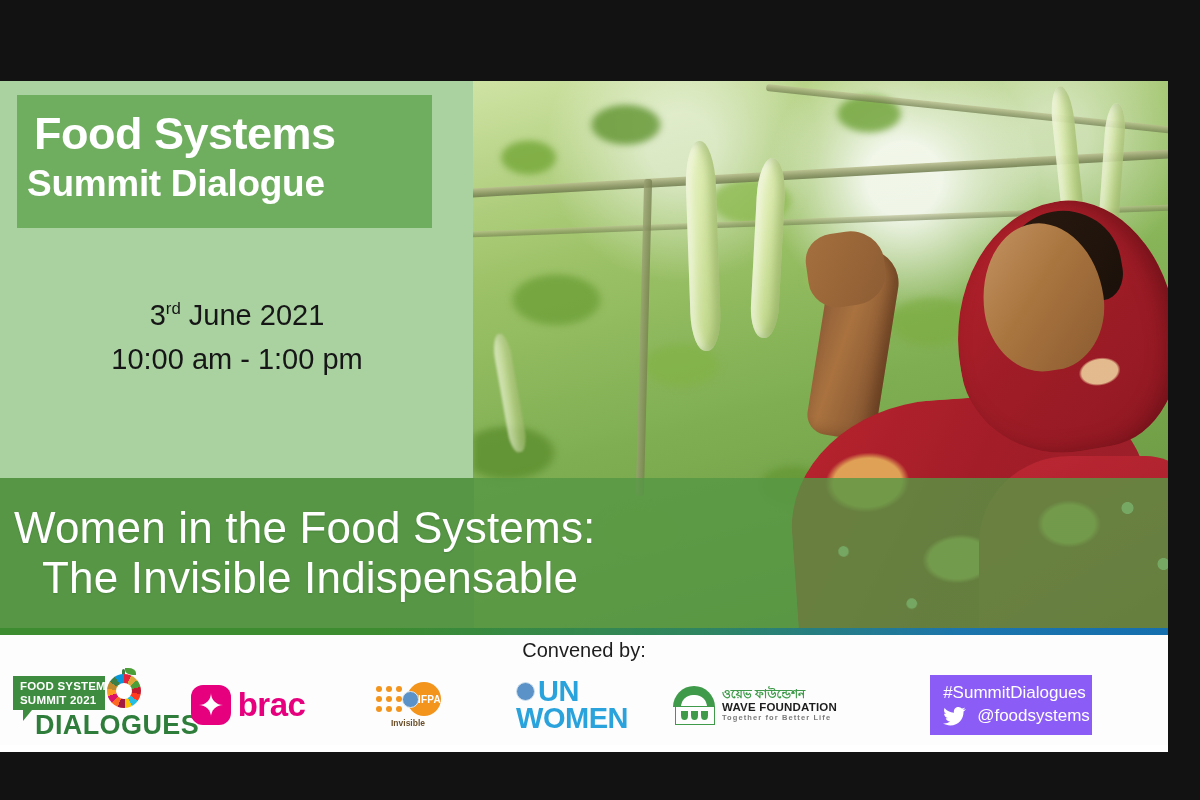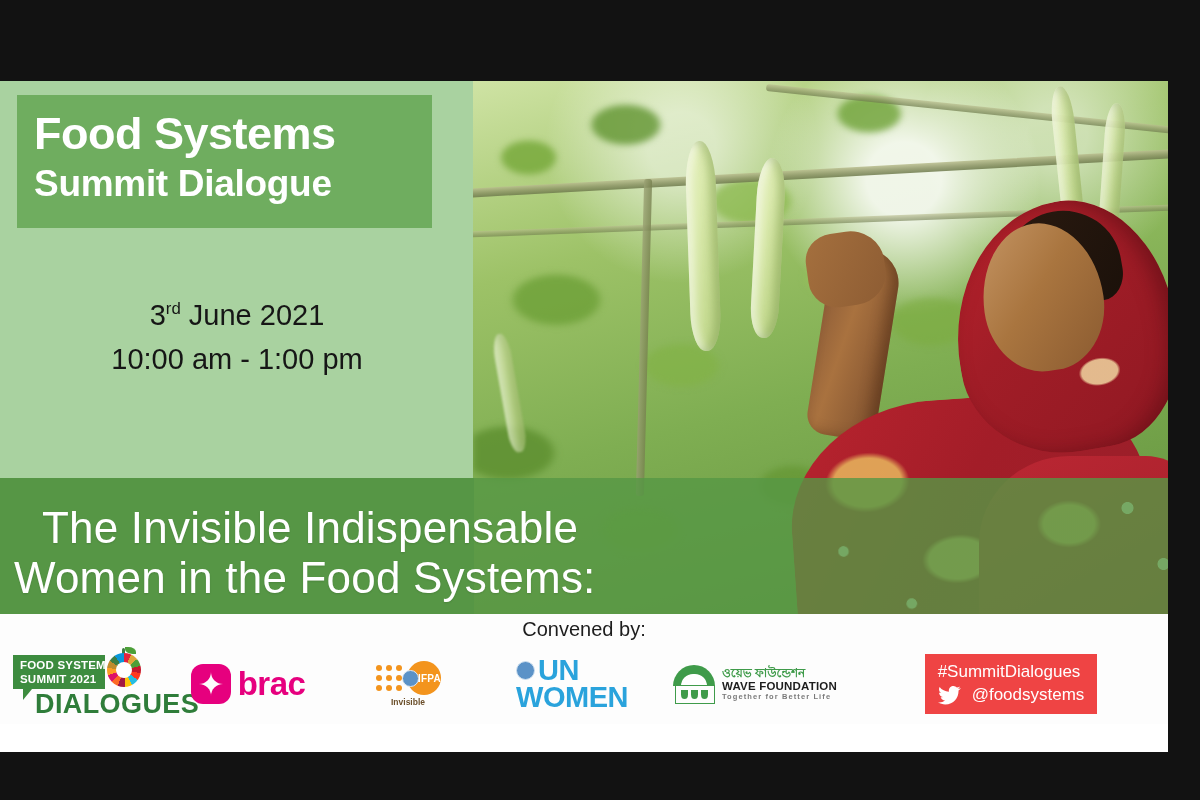--- a/index.html
+++ b/index.html
@@ -101,21 +101,21 @@
   .banner-text{position:absolute;left:0;top:0;width:1168px;height:150px;
     display:flex;flex-direction:column;justify-content:center;padding-left:14px;box-sizing:border-box;}
   .banner-line{color:#ffffff;font-size:44px;line-height:1.14;letter-spacing:.2px;font-weight:400;text-shadow:0 1px 2px rgba(0,0,0,.12);}
   .banner-line.l2{padding-left:28px;}
 
   
   .stripe{position:absolute;left:0;top:547px;width:1168px;height:10px;
     background:linear-gradient(90deg,#3d8c2f 0%,#3d8c2f 32%,#2f8560 60%,#1c75ac 82%,#156fae 100%);}
 
   
-  .logobar{position:absolute;left:0;top:533px;width:1168px;height:110px;background:#fdfdfd;}
+  .logobar{position:absolute;left:0;top:554px;width:1168px;height:110px;background:#fdfdfd;}
   .convened{position:absolute;left:0;top:4px;width:1168px;text-align:center;color:#1d1d1d;font-size:20px;}
   .logos{position:absolute;left:0;top:34px;width:1168px;height:72px;display:flex;align-items:center;}
 
   .logo-slot{display:flex;align-items:center;justify-content:center;height:72px;}
   .s-fss{width:168px;}
   .s-brac{width:160px;}
   .s-care{width:160px;}
   .s-unfpa{width:160px;}
   .s-unwomen{width:168px;}
   .s-wave{width:198px;}
@@ -176,37 +176,37 @@
   .wave .arc{position:absolute;left:0;top:0;width:42px;height:21px;border-radius:21px 21px 0 0;background:#3f9b4a;}
   .wave .arc:after{content:"";position:absolute;left:8px;top:9px;width:26px;height:12px;border-radius:13px 13px 0 0;background:#fff;}
   .wave .box{position:absolute;left:2px;top:20px;width:38px;height:17px;border:1.5px solid #3f9b4a;display:flex;align-items:center;justify-content:center;gap:3px;}
   .wave .box i{display:block;width:7px;height:9px;background:#3f9b4a;border-radius:0 0 60% 60%;}
   .wave .wtxt{display:flex;flex-direction:column;line-height:1.12;}
   .wave .bn{color:#3f9b4a;font-size:12px;font-weight:700;}
   .wave .en{color:#1d1d1d;font-size:11.5px;font-weight:700;letter-spacing:.2px;}
   .wave .tg{color:#7a7a7a;font-size:7.5px;font-weight:700;letter-spacing:1.1px;}
 
   
-  .twblock{background:#ef4444;padding:8px 13px 9px 13px;display:flex;flex-direction:column;gap:3px;}
+  .twblock{background:#8b5cf6;padding:8px 2px 9px 13px;display:flex;flex-direction:column;gap:3px;}
   .twblock .hashtag{color:#fff;font-size:17px;}
   .twblock .handleRow{display:flex;align-items:center;gap:11px;}
   .twblock .handle{color:#fff;font-size:17px;}
   .tw-bird{width:23px;height:19px;flex:none;}
 </style>
 </head>
 <body>
 
 <div id="slide">
 
   <div id="frame">
 
     <div class="pale-panel">
       <div style="position:absolute;left:17px;top:14px;width:415px;height:133px;background:#6fad5f;">
         <div style="position:absolute;left:17px;top:13px;color:#fff;font-size:45px;font-weight:700;letter-spacing:-.5px;">Food Systems</div>
-        <div style="position:absolute;left:17px;top:68px;color:#fff;font-size:37px;font-weight:700;letter-spacing:-.3px;">Summit Dialogue</div>
+        <div style="position:absolute;left:10px;top:68px;color:#fff;font-size:37px;font-weight:700;letter-spacing:-.3px;">Summit Dialogue</div>
       </div>
 
       <div style="position:absolute;left:0;top:218px;width:474px;text-align:center;color:#161616;font-size:29px;">
         <span>3<sup style="font-size: 0.58em; vertical-align: super;">rd</sup> June 2021</span>
       </div>
       <div style="position:absolute;left:0;top:262px;width:474px;text-align:center;color:#161616;font-size:29px;">10:00 am - 1:00 pm</div>
     </div>
 
     <div class="photo">
       <div class="sky"></div>
@@ -228,22 +228,22 @@
         <div class="veil"></div>
         <div class="hair"></div>
         <div class="head"></div>
         <div class="shoulder"></div>
       </div>
     </div>
 
     <div class="banner">
       <div class="solid-left"></div>
       <div class="banner-text">
+        <div class="banner-line l1">Women in the Food Systems:</div>
         <div class="banner-line l2">The Invisible Indispensable</div>
-        <div class="banner-line l1">Women in the Food Systems:</div>
       </div>
     </div>
 
     <div class="stripe"></div>
 
     <div class="logobar">
       <div class="convened">Convened by:</div>
 
       <div class="logos">
 

